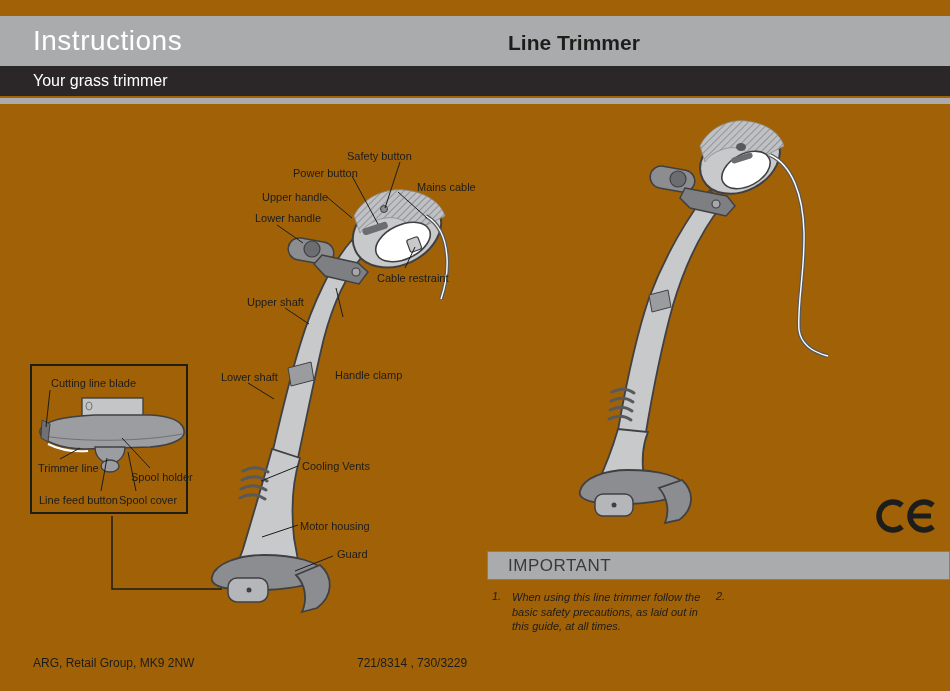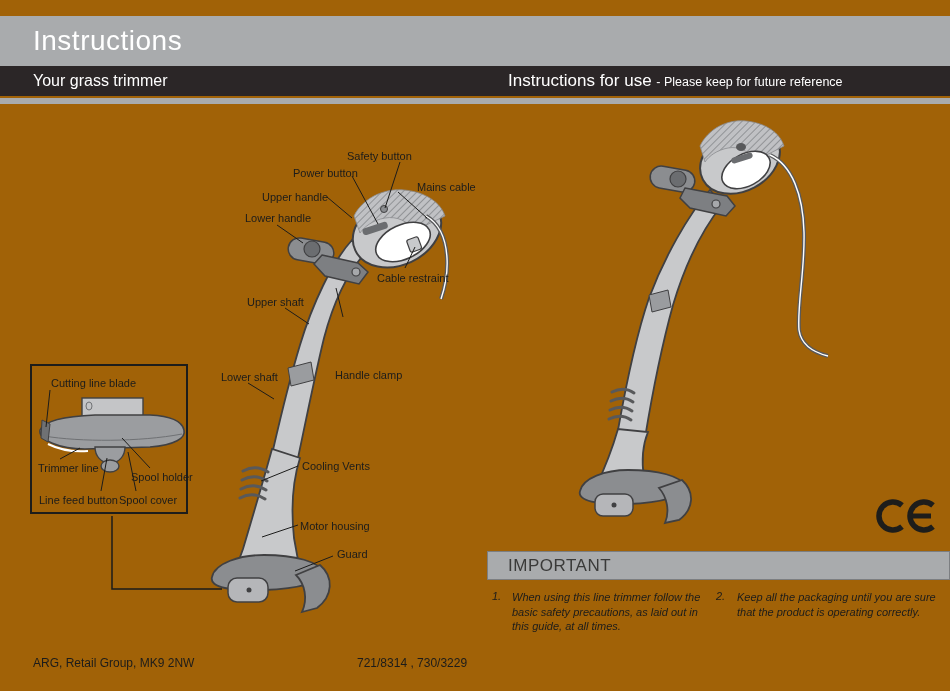--- a/index.html
+++ b/index.html
@@ -34,23 +34,23 @@
   .footer-left   { position:absolute; left:33px;  top:656px; font-size:12px; color:#1c1c1b; }
   .footer-center { position:absolute; left:357px; top:656px; font-size:12px; color:#1c1c1b; }
 </style>
 </head>
 <body>
 
 <div class="page">
 
   <div class="bar-gray"></div>
   <div class="title-left">Instructions</div>
+  <div class="title-right">Line Trimmer</div>
   <div class="bar-dark"></div>
   <div class="sub-left">Your grass trimmer</div>
-  <div class="sub-right"><span>Instructions for use</span> <span class="note">- Please keep for future reference</span></div>
   <div class="bar-strip"></div>
 
   <svg class="art" viewBox="0 0 950 691">
     <defs>
       <pattern id="hatch" width="5" height="5" patternUnits="userSpaceOnUse" patternTransform="rotate(45)">
         <rect width="5" height="5" fill="#c0c1c4"></rect>
         <line x1="0" y1="0" x2="0" y2="5" stroke="#7d7f82" stroke-width="1.4"></line>
       </pattern>
     </defs>
 
@@ -176,39 +176,38 @@
       <line x1="911" y1="516" x2="931" y2="516" stroke-width="5"></line>
     </g>
   </svg>
 
   <div class="inset-box"></div>
 
   <div class="lbl" style="left:347px; top:150px;">Safety button</div>
   <div class="lbl" style="left:293px; top:167px;">Power button</div>
   <div class="lbl" style="left:393px; top:181px;padding-left:24px;">Mains cable</div>
   <div class="lbl" style="left:262px; top:191px;">Upper handle</div>
-  <div class="lbl" style="left:245px; top:212px;">Lower handle</div>
+  <div class="lbl" style="left:255px; top:212px;">Lower handle</div>
   <div class="lbl" style="left:377px; top:272px;">Cable restraint</div>
   <div class="lbl" style="left:247px; top:296px;">Upper shaft</div>
   <div class="lbl" style="left:335px; top:322px;margin-top:47px;">Handle clamp</div>
   <div class="lbl" style="left:221px; top:371px;">Lower shaft</div>
   <div class="lbl" style="left:302px; top:460px;">Cooling Vents</div>
   <div class="lbl" style="left:300px; top:520px;">Motor housing</div>
   <div class="lbl" style="left:337px; top:548px;">Guard</div>
 
   <div class="lbl" style="left:51px;  top:377px;">Cutting line blade</div>
   <div class="lbl" style="left:38px;  top:462px;">Trimmer line</div>
   <div class="lbl" style="left:131px; top:471px;">Spool holder</div>
   <div class="lbl" style="left:39px;  top:494px;">Line feed button</div>
   <div class="lbl" style="left:119px; top:494px;">Spool cover</div>
 
   <div class="important-bar">
     <div class="important-title">IMPORTANT</div>
   </div>
   <div class="imp-num" style="left:492px; top:590px;">1.</div>
   <div class="imp-text" style="left:512px; top:590px; width:200px;">When using this line trimmer follow the basic safety precautions, as laid out in this guide, at all times.</div>
   <div class="imp-num" style="left:716px; top:590px;">2.</div>
-  <div class="imp-text" style="left:737px; top:590px; width:213px;">Keep all the packaging until you are sure that the product is operating correctly.</div>
 
   <div class="footer-left">ARG, Retail Group, MK9 2NW</div>
   <div class="footer-center">721/8314 , 730/3229</div>
 
 </div>
 
 </body></html>

